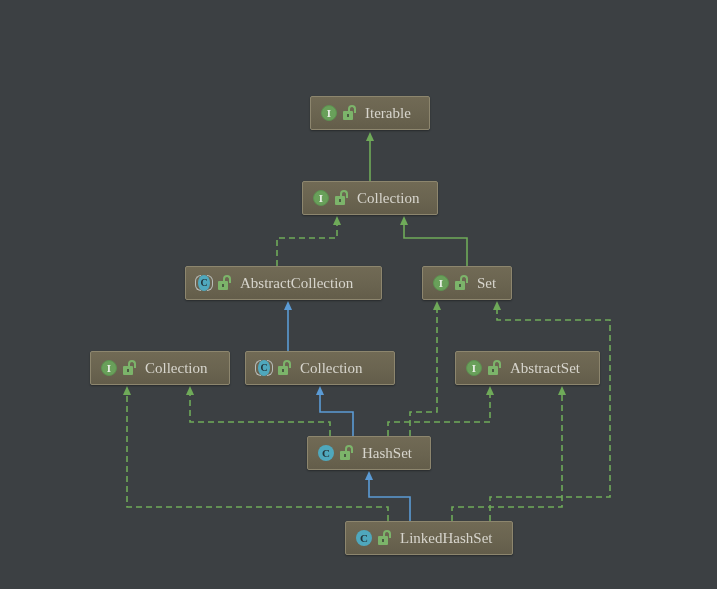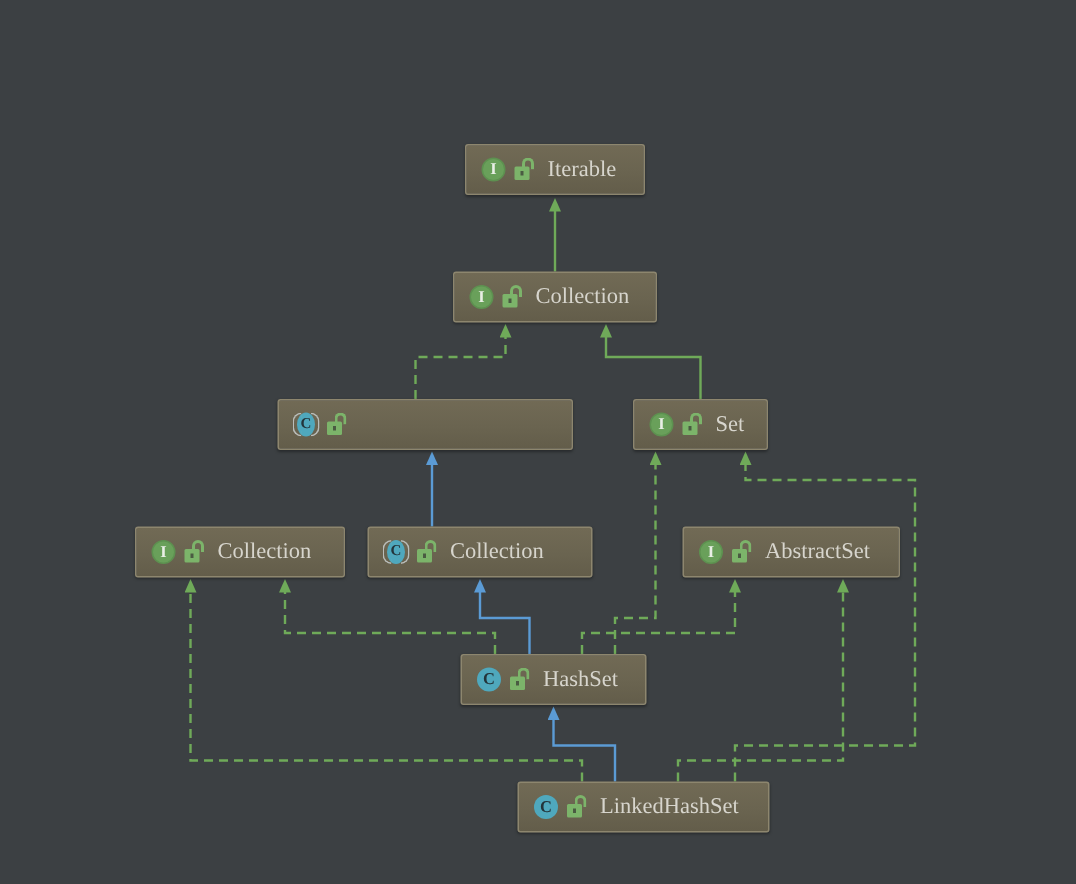--- a/index.html
+++ b/index.html
@@ -257,20 +257,21 @@
       <span class="disc"></span>
         <span class="glyph">C</span>
       <span class="bracket-l"></span>
         <span class="bracket-r"></span>
     </span>
     <span class="node-vis-icon icon-lock">
       <span class="shackle"></span>
         <span class="body"></span>
         <span class="keyhole"></span>
     </span>
+    <span class="node-label">AbstractCollection</span>
   </div>
 
   <div class="uml-node" style="left:422px; top:266px; width:90px;">
     <span class="node-kind-icon icon-interface">
       <span class="disc"></span>
         <span class="glyph">I</span>
     </span>
     <span class="node-vis-icon icon-lock">
       <span class="shackle"></span>
         <span class="body"></span>

